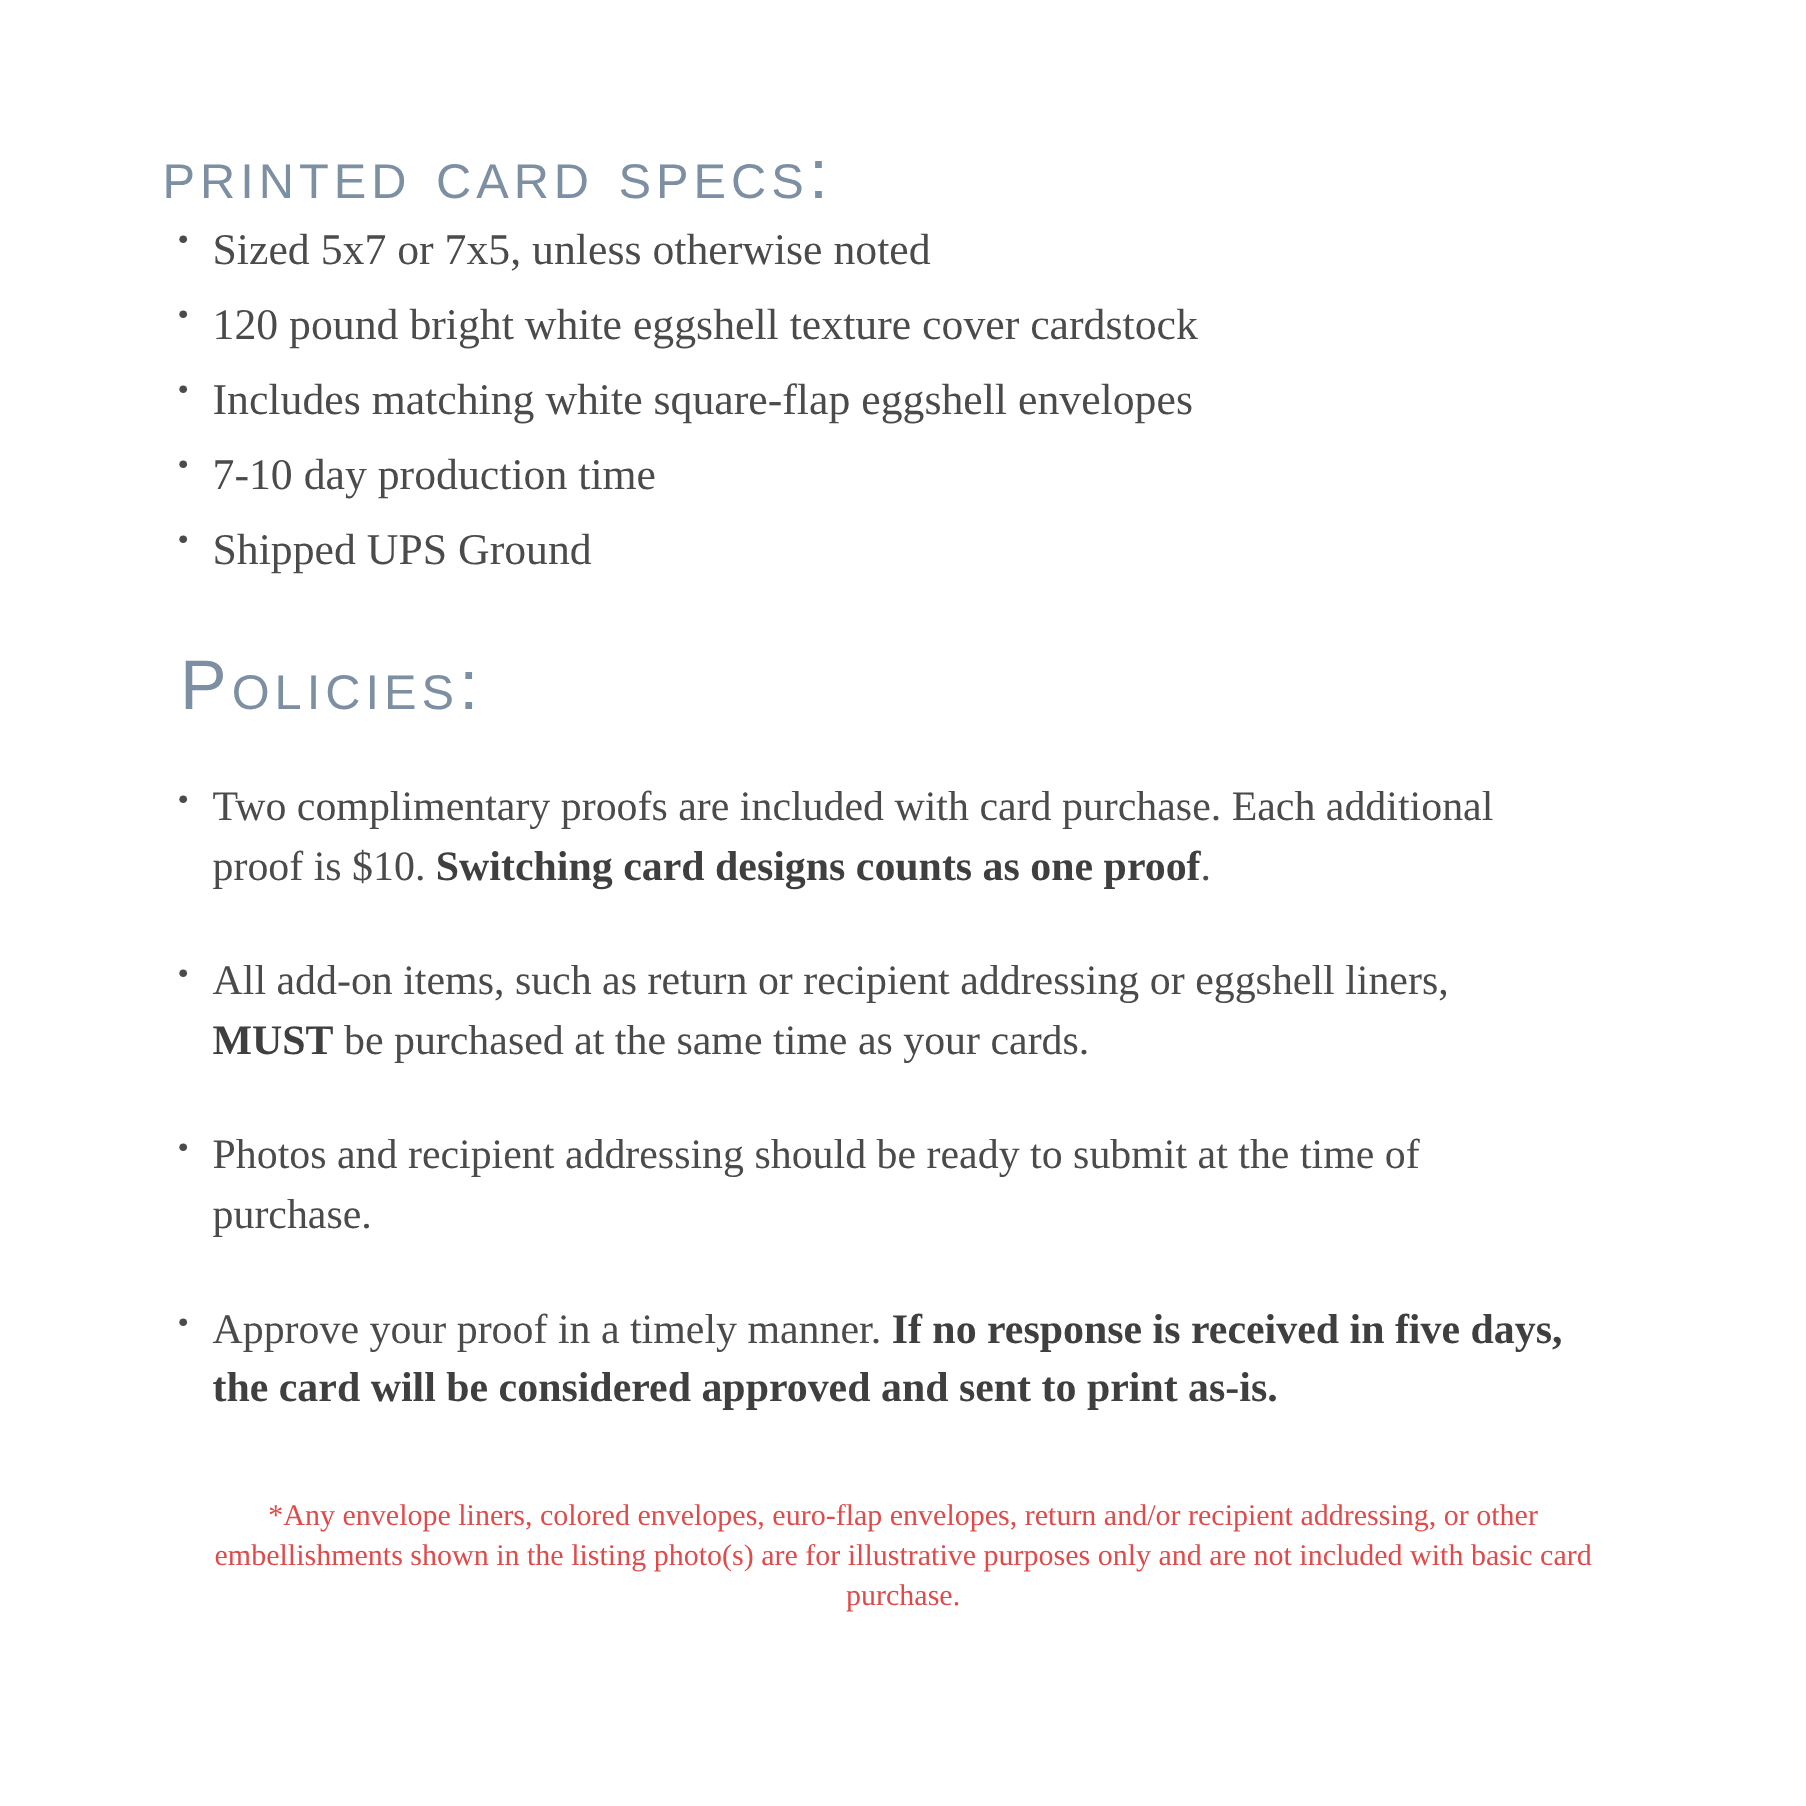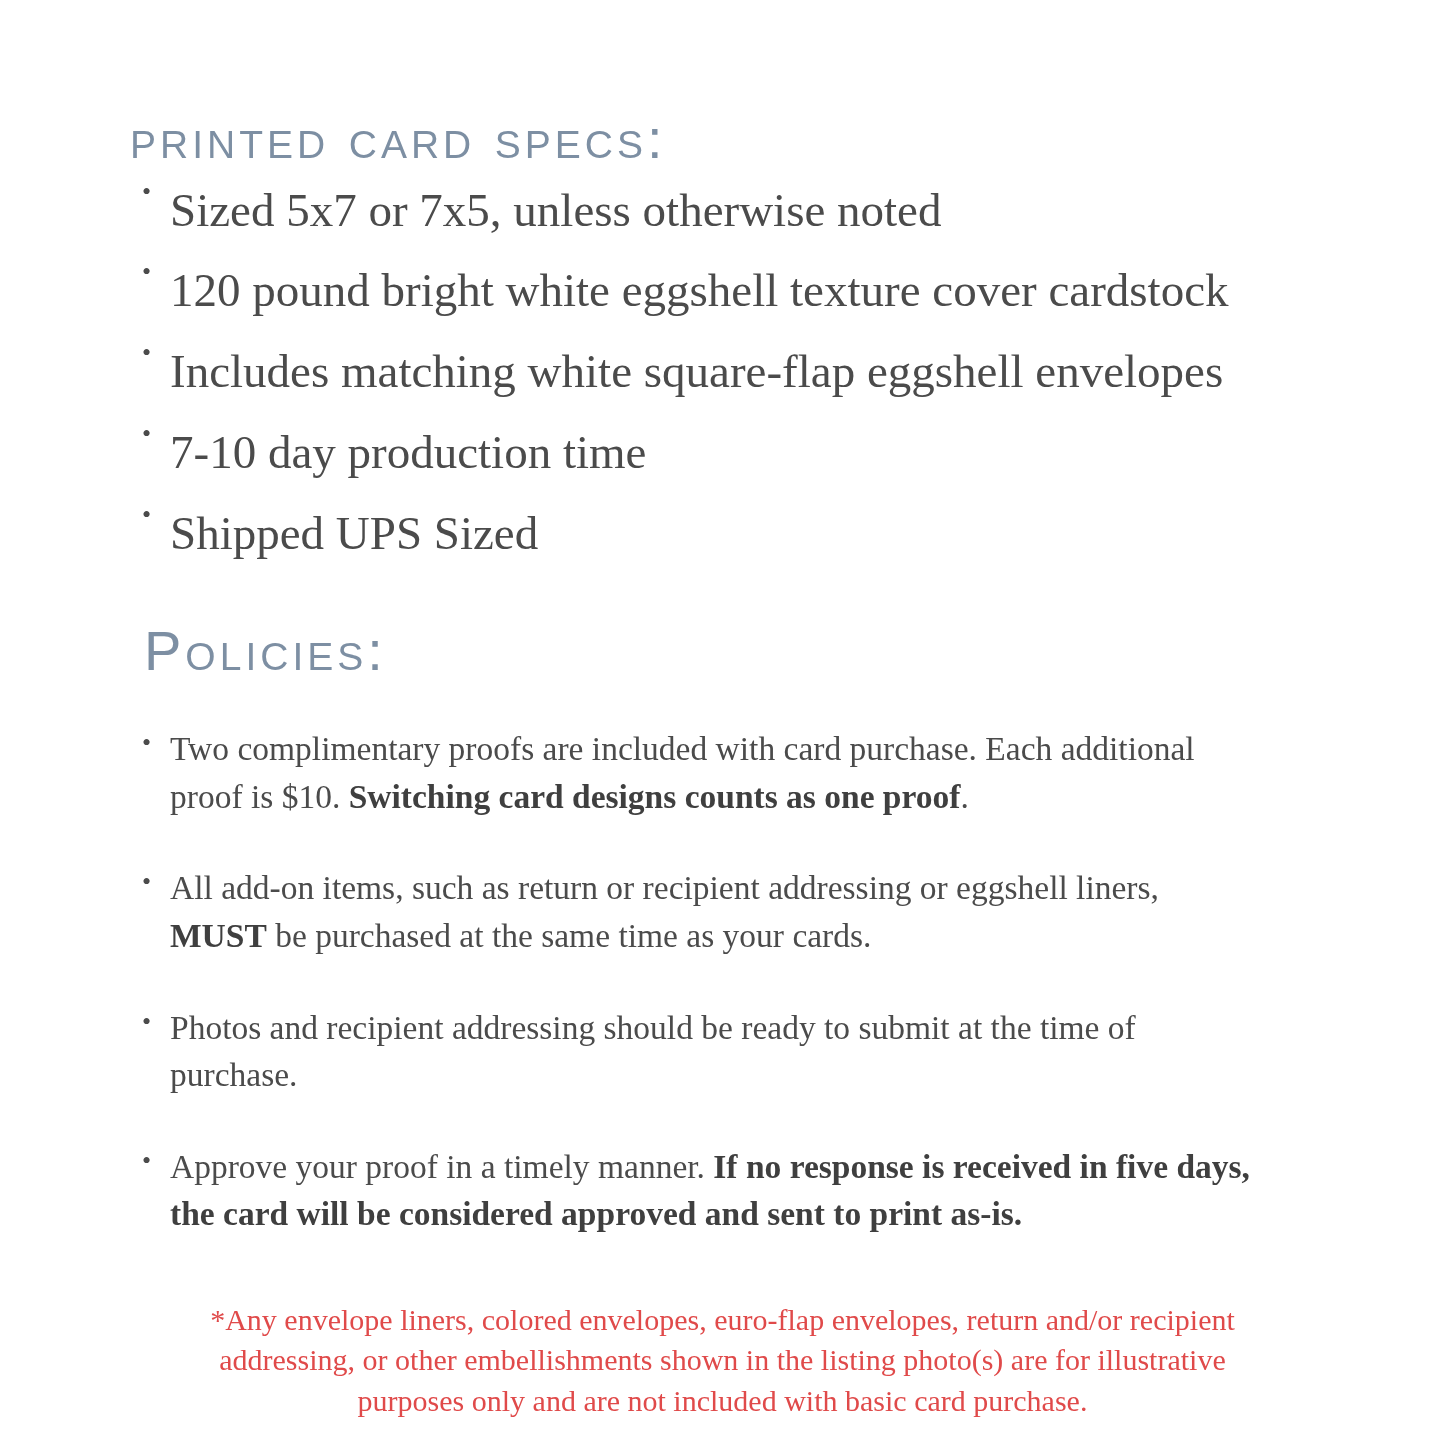--- a/index.html
+++ b/index.html
@@ -56,21 +56,21 @@
     position: absolute;
     left: 12px;
     top: 0;
     font-size: 26px;
     line-height: inherit;
     color: #4b4b4b;
   }
   .specs-list {
     margin-top: 28px;
     margin-left: 62px;
-    font-size: 47px;
+    font-size: 35px;
     line-height: 1.72;
   }
   .policies-title-wrap {
     margin-top: 46px;
     margin-left: 14px;
   }
   .title-policies {
     font-size: 56px;
   }
   .policies-list {
@@ -87,39 +87,39 @@
   .policies-list li::before {
     top: -1px;
   }
   b {
     font-weight: bold;
     color: #3f3f3f;
   }
   .footnote {
     margin-top: 62px;
     color: #e04a4a;
-    font-size: 30px;
+    font-size: 24px;
     line-height: 1.35;
     text-align: center;
     padding: 0 38px;
   }
 </style>
 </head>
 <body>
 
 <div class="page">
 
   <h1 class="section-title title-specs smallcaps">Printed Card Specs:</h1>
 
   <ul class="bullets specs-list">
     <li>Sized 5x7 or 7x5, unless otherwise noted</li>
     <li>120 pound bright white eggshell texture cover cardstock</li>
     <li>Includes matching white square-flap eggshell envelopes</li>
     <li>7-10 day production time</li>
-    <li>Shipped UPS Sized</li>
+    <li>Shipped UPS Ground</li>
   </ul>
 
   <div class="policies-title-wrap">
     <h1 class="section-title title-policies smallcaps">Policies:</h1>
   </div>
 
   <ul class="bullets policies-list">
     <li><span>Two complimentary proofs are included with card purchase. Each additional proof is $10. </span><b>Switching card designs counts as one proof</b><span>.</span></li>
     <li><span>All add-on items, such as return or recipient addressing or eggshell liners, </span><b>MUST</b><span> be purchased at the same time as your cards.</span></li>
     <li><span>Photos and recipient addressing should be ready to submit at the time of purchase.</span></li>

